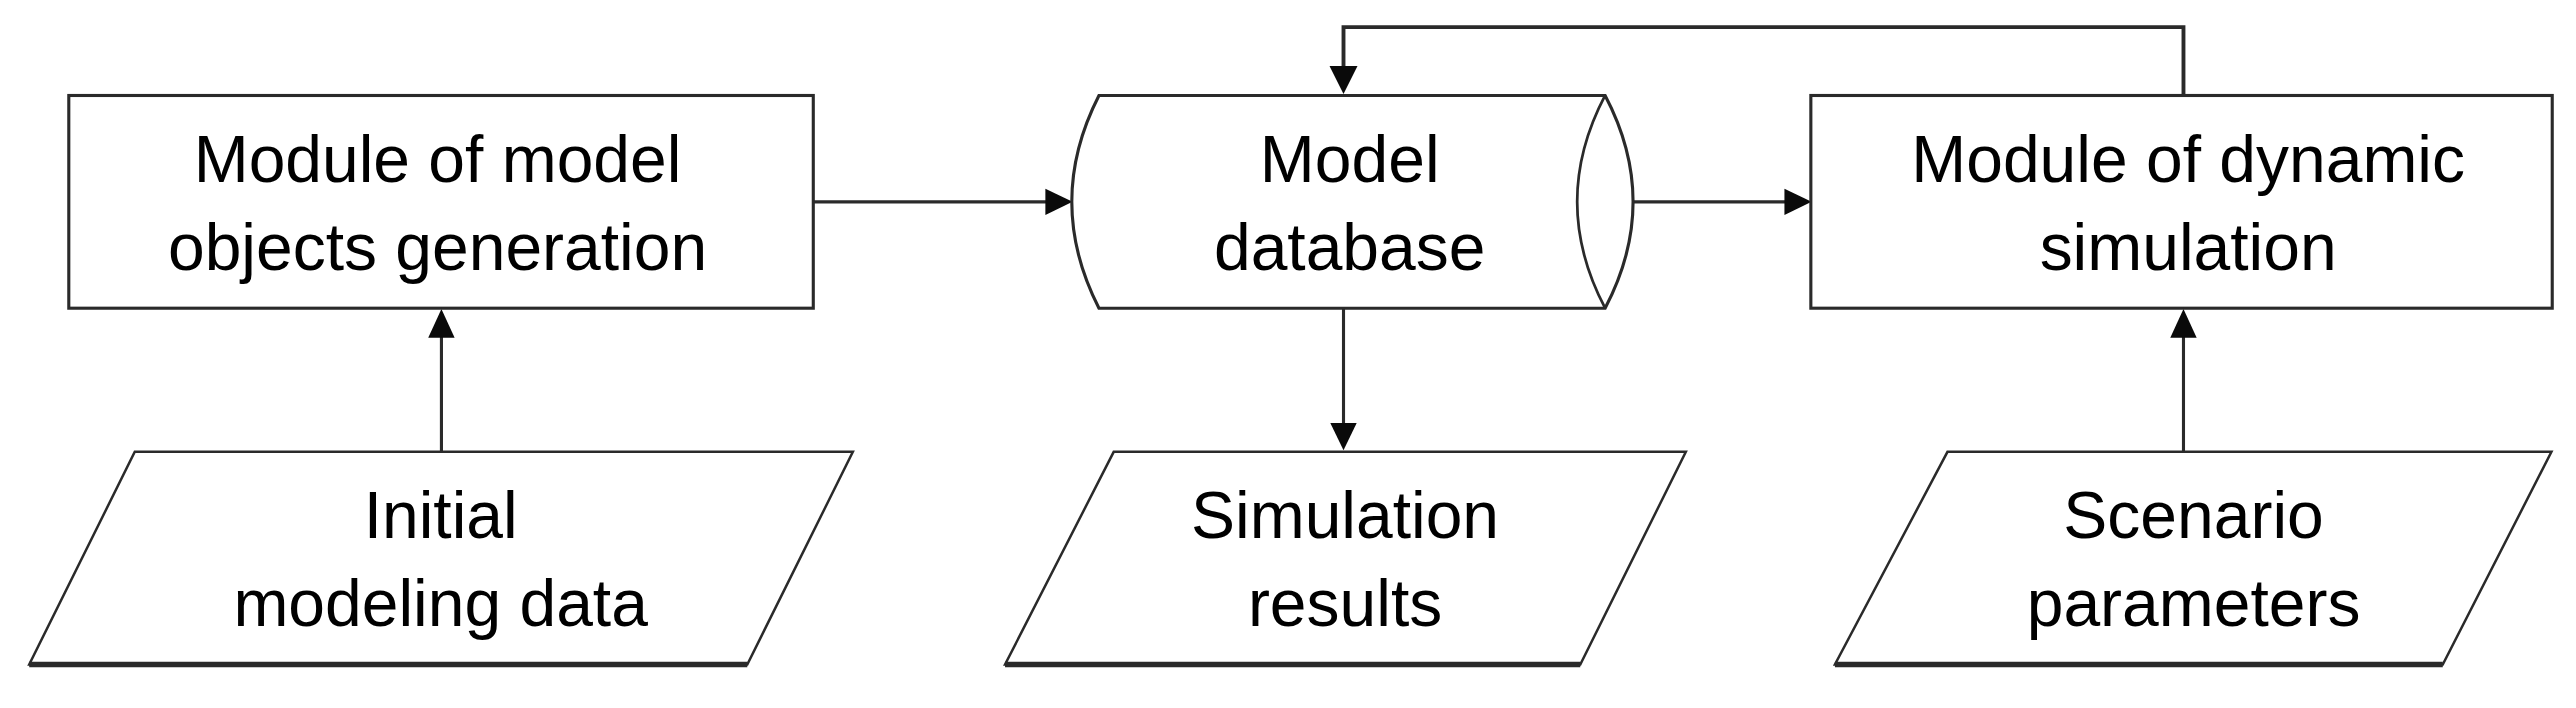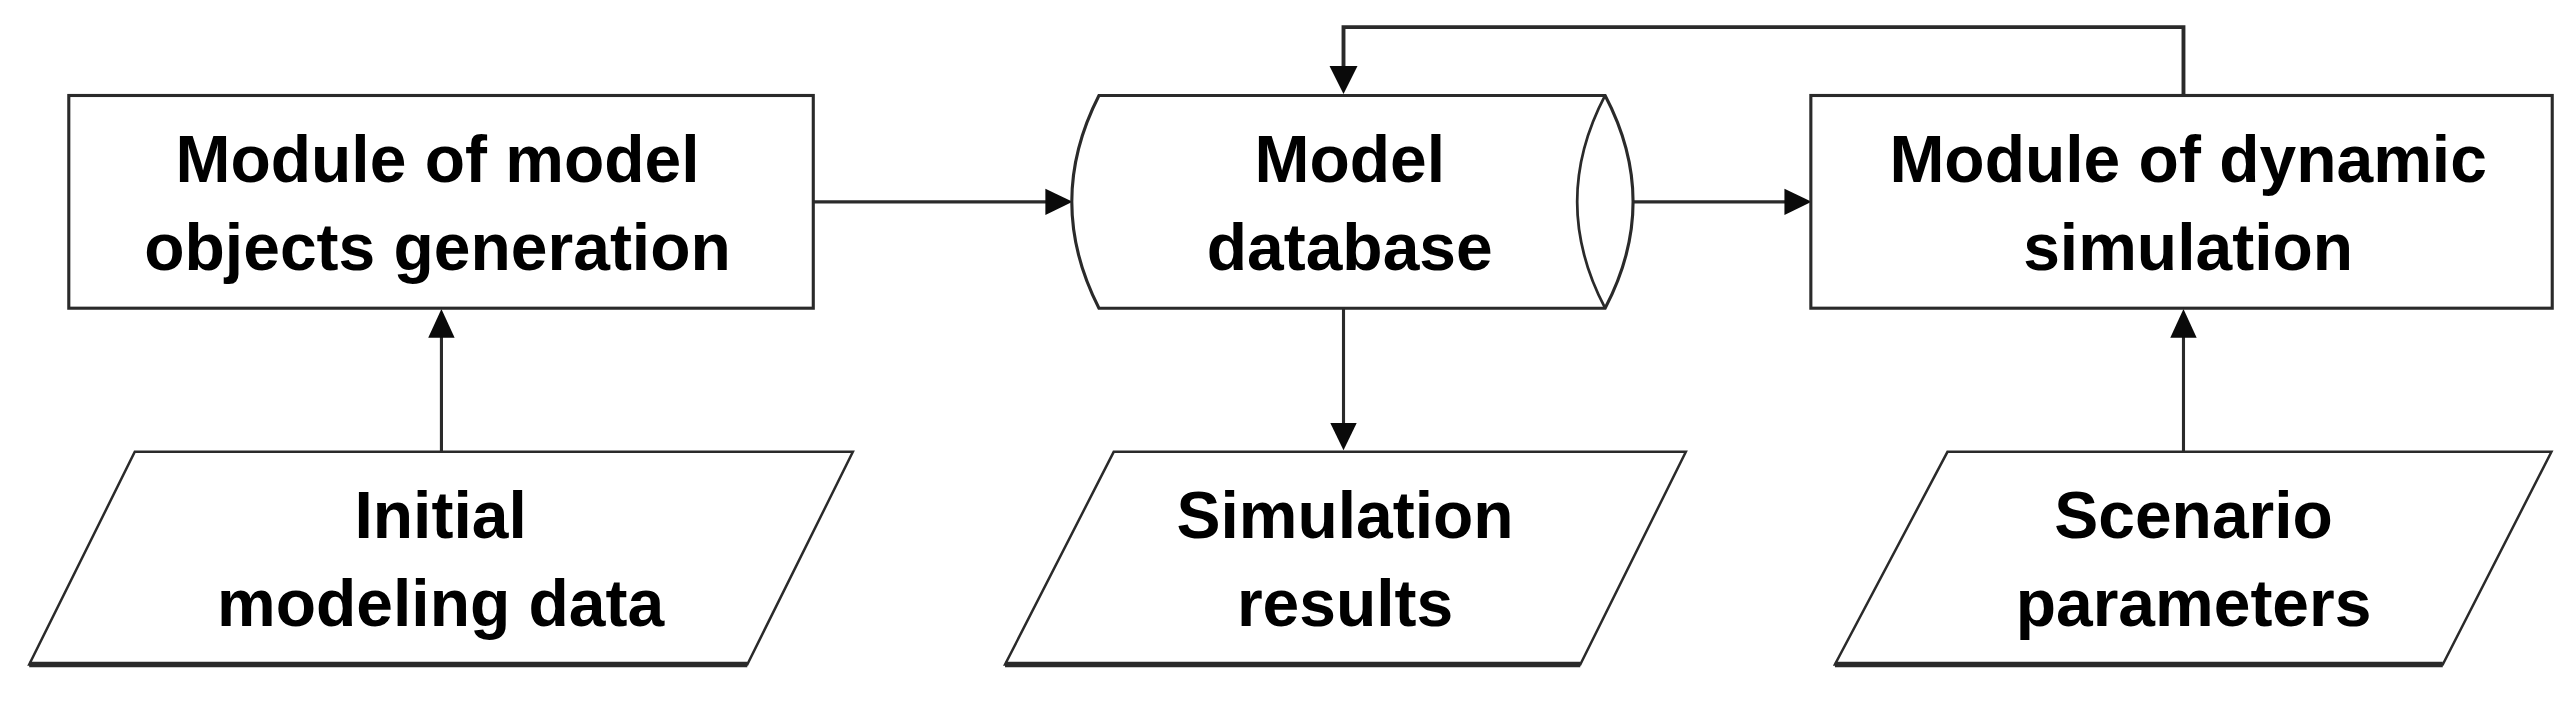--- a/index.html
+++ b/index.html
@@ -10,21 +10,20 @@
   }
   html, body {
     margin: 0;
     padding: 0;
     background: var(--background);
   }
   .stage {
     width: 2048px;
     height: 708px;
     background: var(--background);
-    font-weight: bold;
   }
   svg { display: block; }
   .shape {
     fill: #ffffff;
     stroke: var(--stroke);
     stroke-width: 4;
   }
   .shape-thin {
     fill: #ffffff;
     stroke: var(--stroke);

